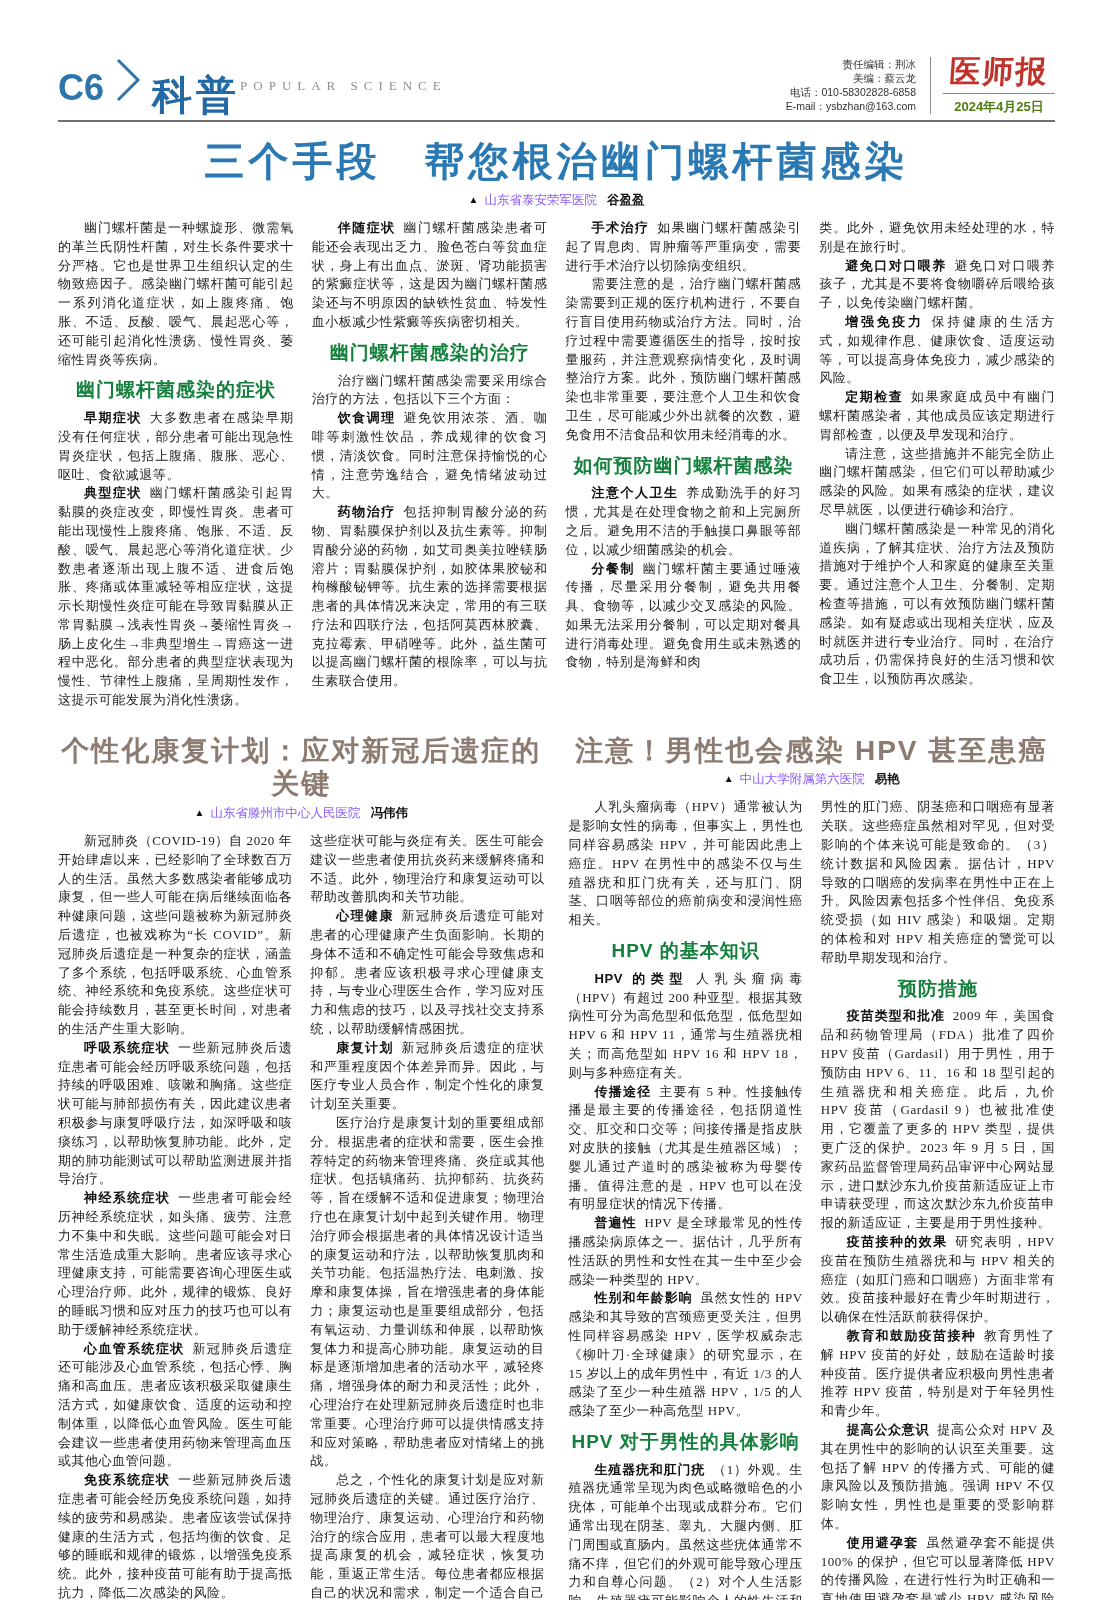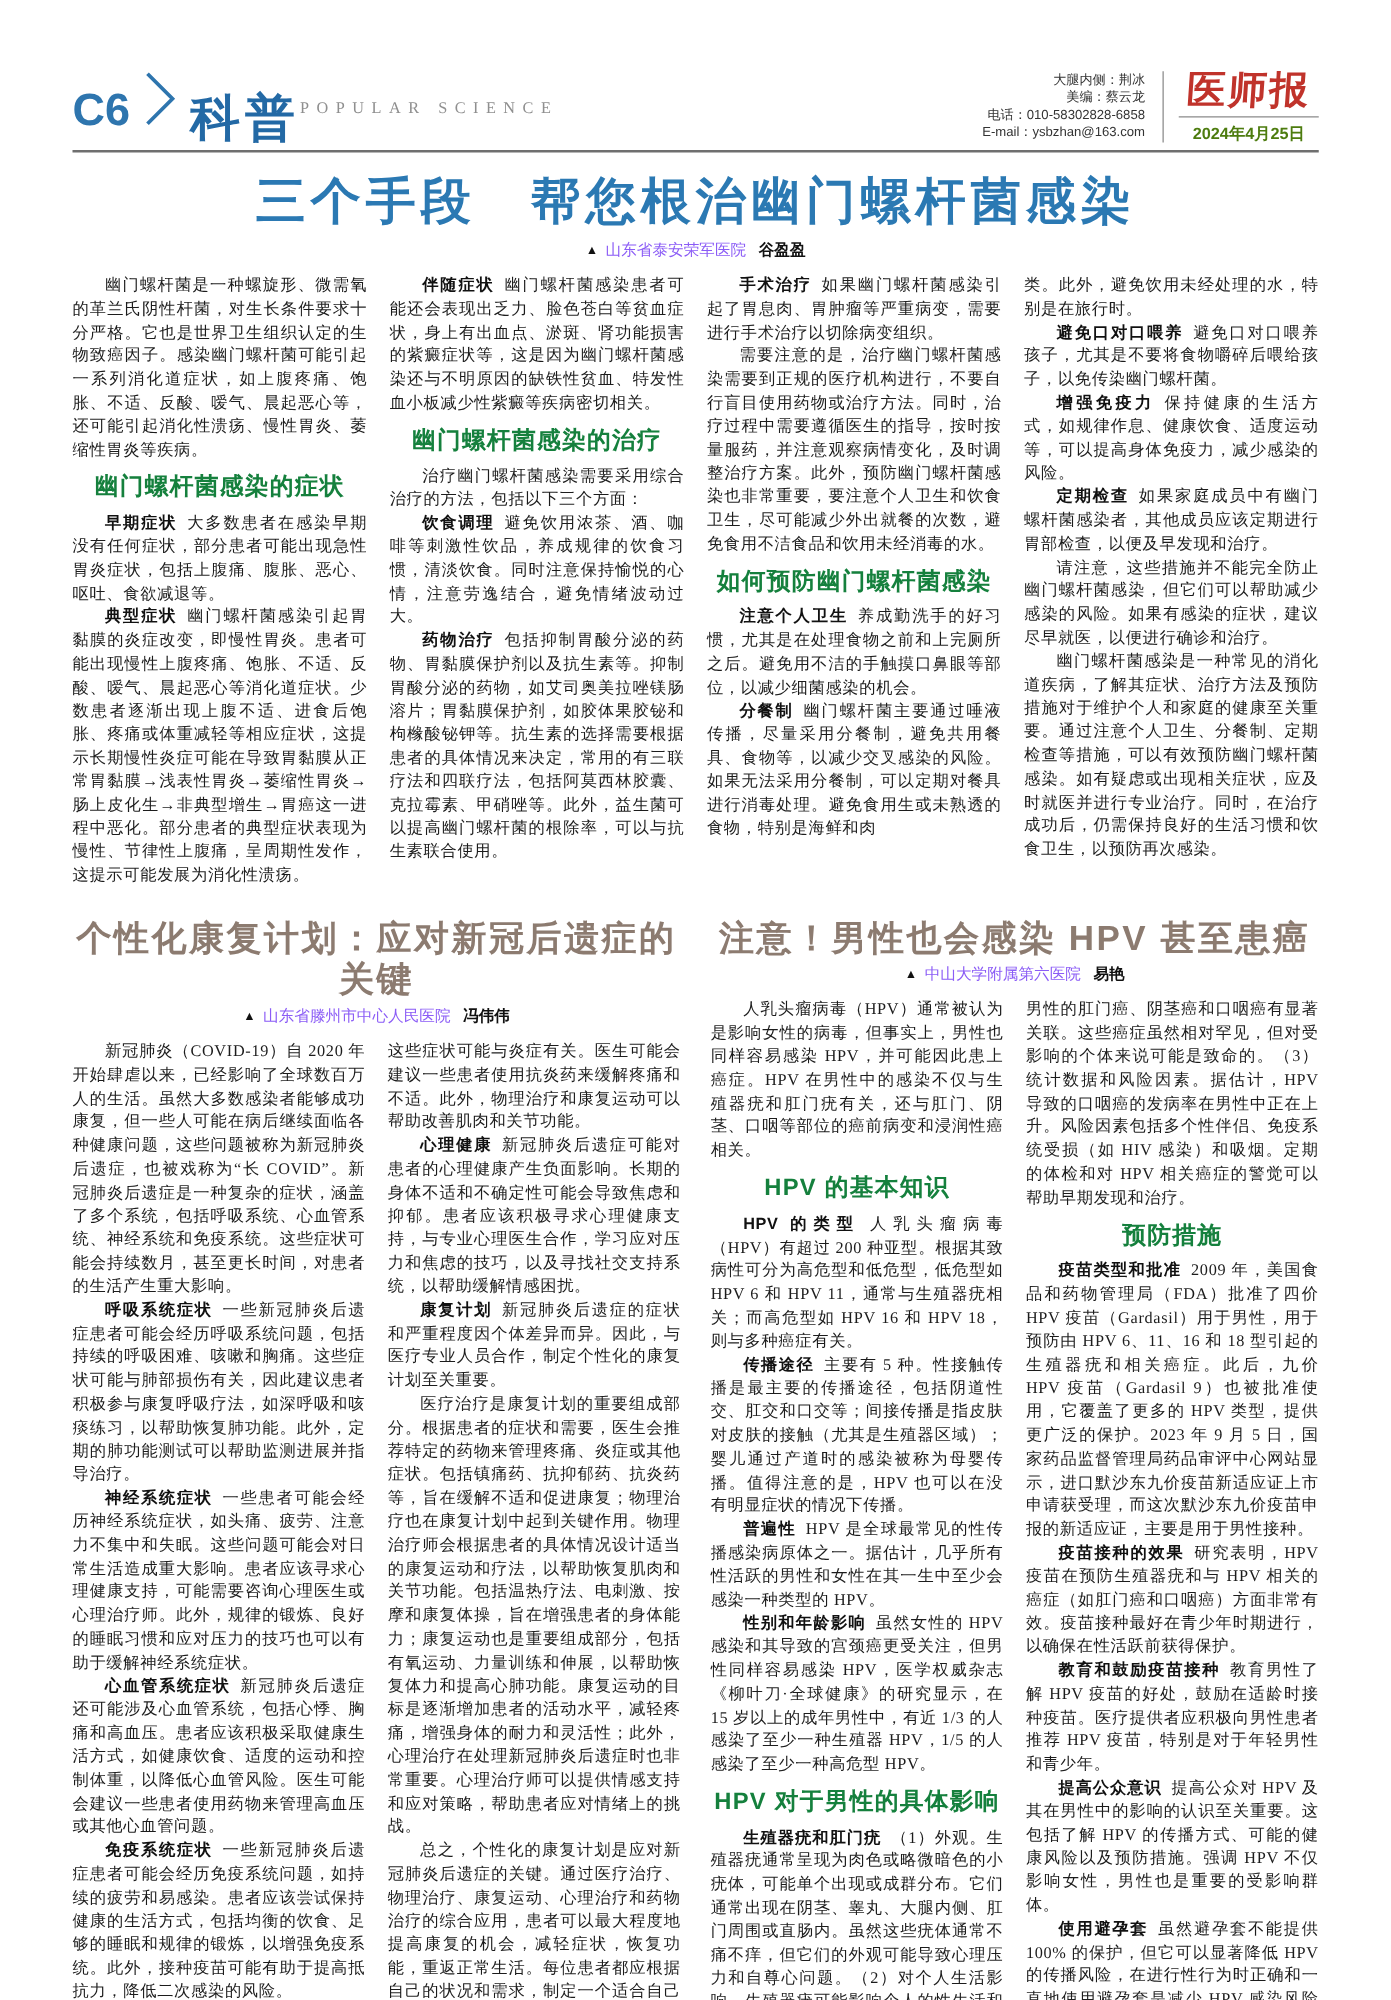--- a/index.html
+++ b/index.html
@@ -63,21 +63,21 @@
             <polyline points="4,4 24,24 4,44" fill="none" stroke="#2e75ae" stroke-width="3"></polyline>
           </svg>
       </div>
       <div class="kepu-block">
         <div class="kepu">科普</div>
         <div class="popsci">POPULAR SCIENCE</div>
       </div>
     </div>
     <div class="hdr-right">
       <div class="contact">
-        <div>大腿内侧：荆冰</div>
+        <div>责任编辑：荆冰</div>
         <div>美编：蔡云龙</div>
         <div>电话：010-58302828-6858</div>
         <div>E-mail：ysbzhan@163.com</div>
       </div>
       <div class="vline"></div>
       <div class="mast">
         <div class="mast-name">医师报</div>
         <div class="mast-date">2024年4月25日</div>
       </div>
     </div>

